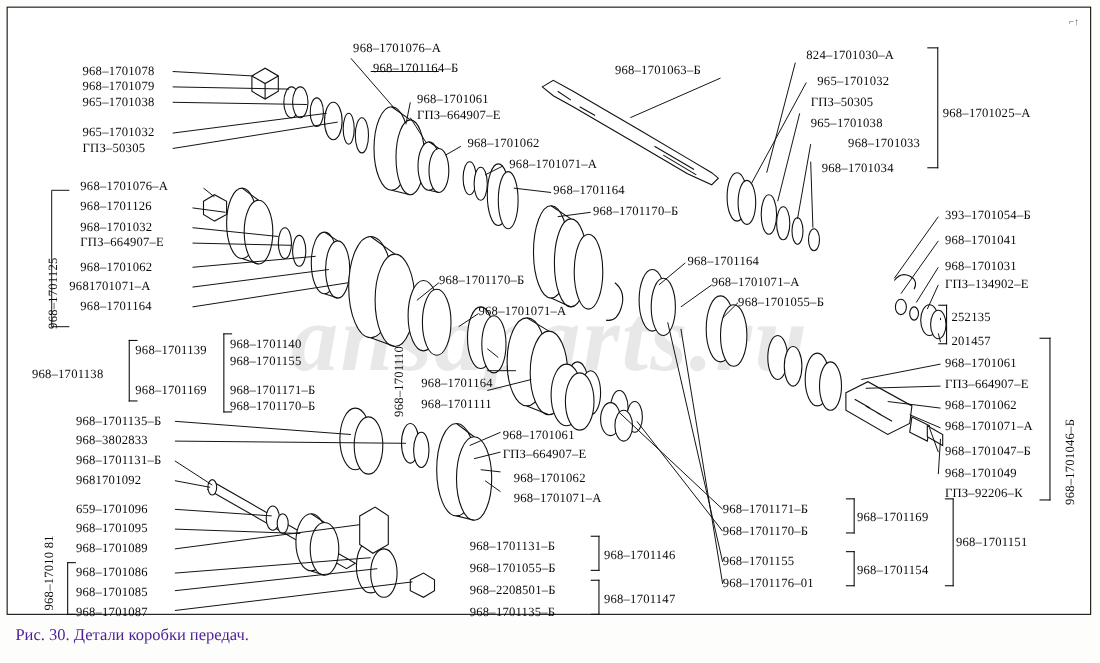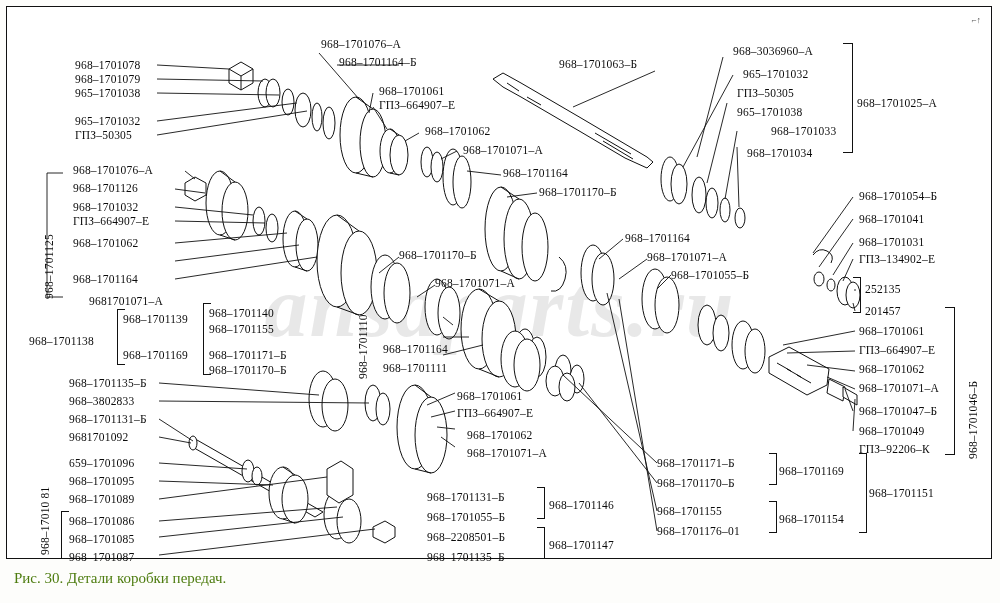--- a/index.html
+++ b/index.html
@@ -38,21 +38,21 @@
   }
   .lbl.v {
     transform-origin: 0 0;
     transform: rotate(-90deg);
   }
   .caption {
     position: absolute;
     left: 14px;
     top: 570px;
     font-size: 15px;
-    color: #4d7c0f;
+    color: #4c1d95;
     font-family: "Liberation Serif", serif;
   }
   .corner {
     position: absolute;
     right: 10px;
     top: 8px;
     font-size: 9px;
     color: #555;
   }
   
@@ -311,35 +311,35 @@
     <div class="lbl" style="left:332px; top:49px;">968–1701164–Б</div>
     <div class="lbl" style="left:372px; top:78px;">968–1701061</div>
     <div class="lbl" style="left:372px; top:92px;">ГПЗ–664907–Е</div>
     <div class="lbl" style="left:418px; top:118px;">968–1701062</div>
     <div class="lbl" style="left:456px; top:137px;">968–1701071–А</div>
     <div class="lbl" style="left:496px; top:160px;">968–1701164</div>
     <div class="lbl" style="left:532px; top:179px;">968–1701170–Б</div>
 
     <div class="lbl" style="left:552px; top:51px;">968–1701063–Б</div>
 
-    <div class="lbl" style="left:726px; top:38px;">968–3036960–А</div>
+    <div class="lbl" style="left:726px; top:38px;">824–1701030–А</div>
     <div class="lbl" style="left:736px; top:61px;">965–1701032</div>
     <div class="lbl" style="left:730px; top:80px;">ГПЗ–50305</div>
     <div class="lbl" style="left:730px; top:99px;">965–1701038</div>
     <div class="lbl" style="left:764px; top:118px;">968–1701033</div>
     <div class="lbl" style="left:740px; top:140px;">968–1701034</div>
     <div class="lbl" style="left:850px; top:90px;">968–1701025–А</div>
     <div class="brk" style="left:836px; top:36px; width:10px; height:110px;"></div>
 
     <div class="lbl" style="left:66px;  top:157px;">968–1701076–А</div>
     <div class="lbl" style="left:66px;  top:175px;">968–1701126</div>
     <div class="lbl" style="left:66px;  top:194px;text-align:right;">968–1701032</div>
     <div class="lbl" style="left:66px;  top:208px;">ГПЗ–664907–Е</div>
     <div class="lbl" style="left:66px;  top:230px;">968–1701062</div>
-    <div class="lbl" style="left:82px;  top:248px;margin-top:40px;">9681701071–А</div>
+    <div class="lbl" style="left:56px;  top:248px;">9681701071–А</div>
     <div class="lbl" style="left:66px;  top:266px;">968–1701164</div>
     <div class="lbl v" style="left:36px; top:292px;">968–1701125</div>
 
     <div class="lbl v" style="left:350px; top:372px;">968–1701110</div>
 
     <div class="lbl" style="left:116px; top:306px;">968–1701139</div>
     <div class="lbl" style="left:116px; top:342px;">968–1701169</div>
     <div class="lbl" style="left:202px; top:300px;">968–1701140</div>
     <div class="lbl" style="left:202px; top:316px;">968–1701155</div>
     <div class="lbl" style="left:202px; top:342px;">968–1701171–Б</div>
@@ -354,21 +354,21 @@
     <div class="lbl" style="left:376px; top:355px;">968–1701111</div>
     <div class="lbl" style="left:450px; top:383px;">968–1701061</div>
     <div class="lbl" style="left:450px; top:400px;">ГПЗ–664907–Е</div>
     <div class="lbl" style="left:460px; top:422px;">968–1701062</div>
     <div class="lbl" style="left:460px; top:440px;">968–1701071–А</div>
 
     <div class="lbl" style="left:618px; top:225px;">968–1701164</div>
     <div class="lbl" style="left:640px; top:244px;">968–1701071–А</div>
     <div class="lbl" style="left:664px; top:262px;">968–1701055–Б</div>
 
-    <div class="lbl" style="left:852px; top:183px;">968–1701054–Б</div>
+    <div class="lbl" style="left:852px; top:183px;">393–1701054–Б</div>
     <div class="lbl" style="left:852px; top:206px;">968–1701041</div>
     <div class="lbl" style="left:852px; top:229px;">968–1701031</div>
     <div class="lbl" style="left:852px; top:246px;">ГПЗ–134902–Е</div>
     <div class="lbl" style="left:858px; top:276px;">252135</div>
     <div class="lbl" style="left:858px; top:298px;">201457</div>
     <div class="lbl" style="left:852px; top:318px;">968–1701061</div>
     <div class="lbl" style="left:852px; top:337px;">ГПЗ–664907–Е</div>
     <div class="lbl" style="left:852px; top:356px;">968–1701062</div>
     <div class="lbl" style="left:852px; top:375px;">968–1701071–А</div>
     <div class="lbl" style="left:852px; top:398px;">968–1701047–Б</div>

